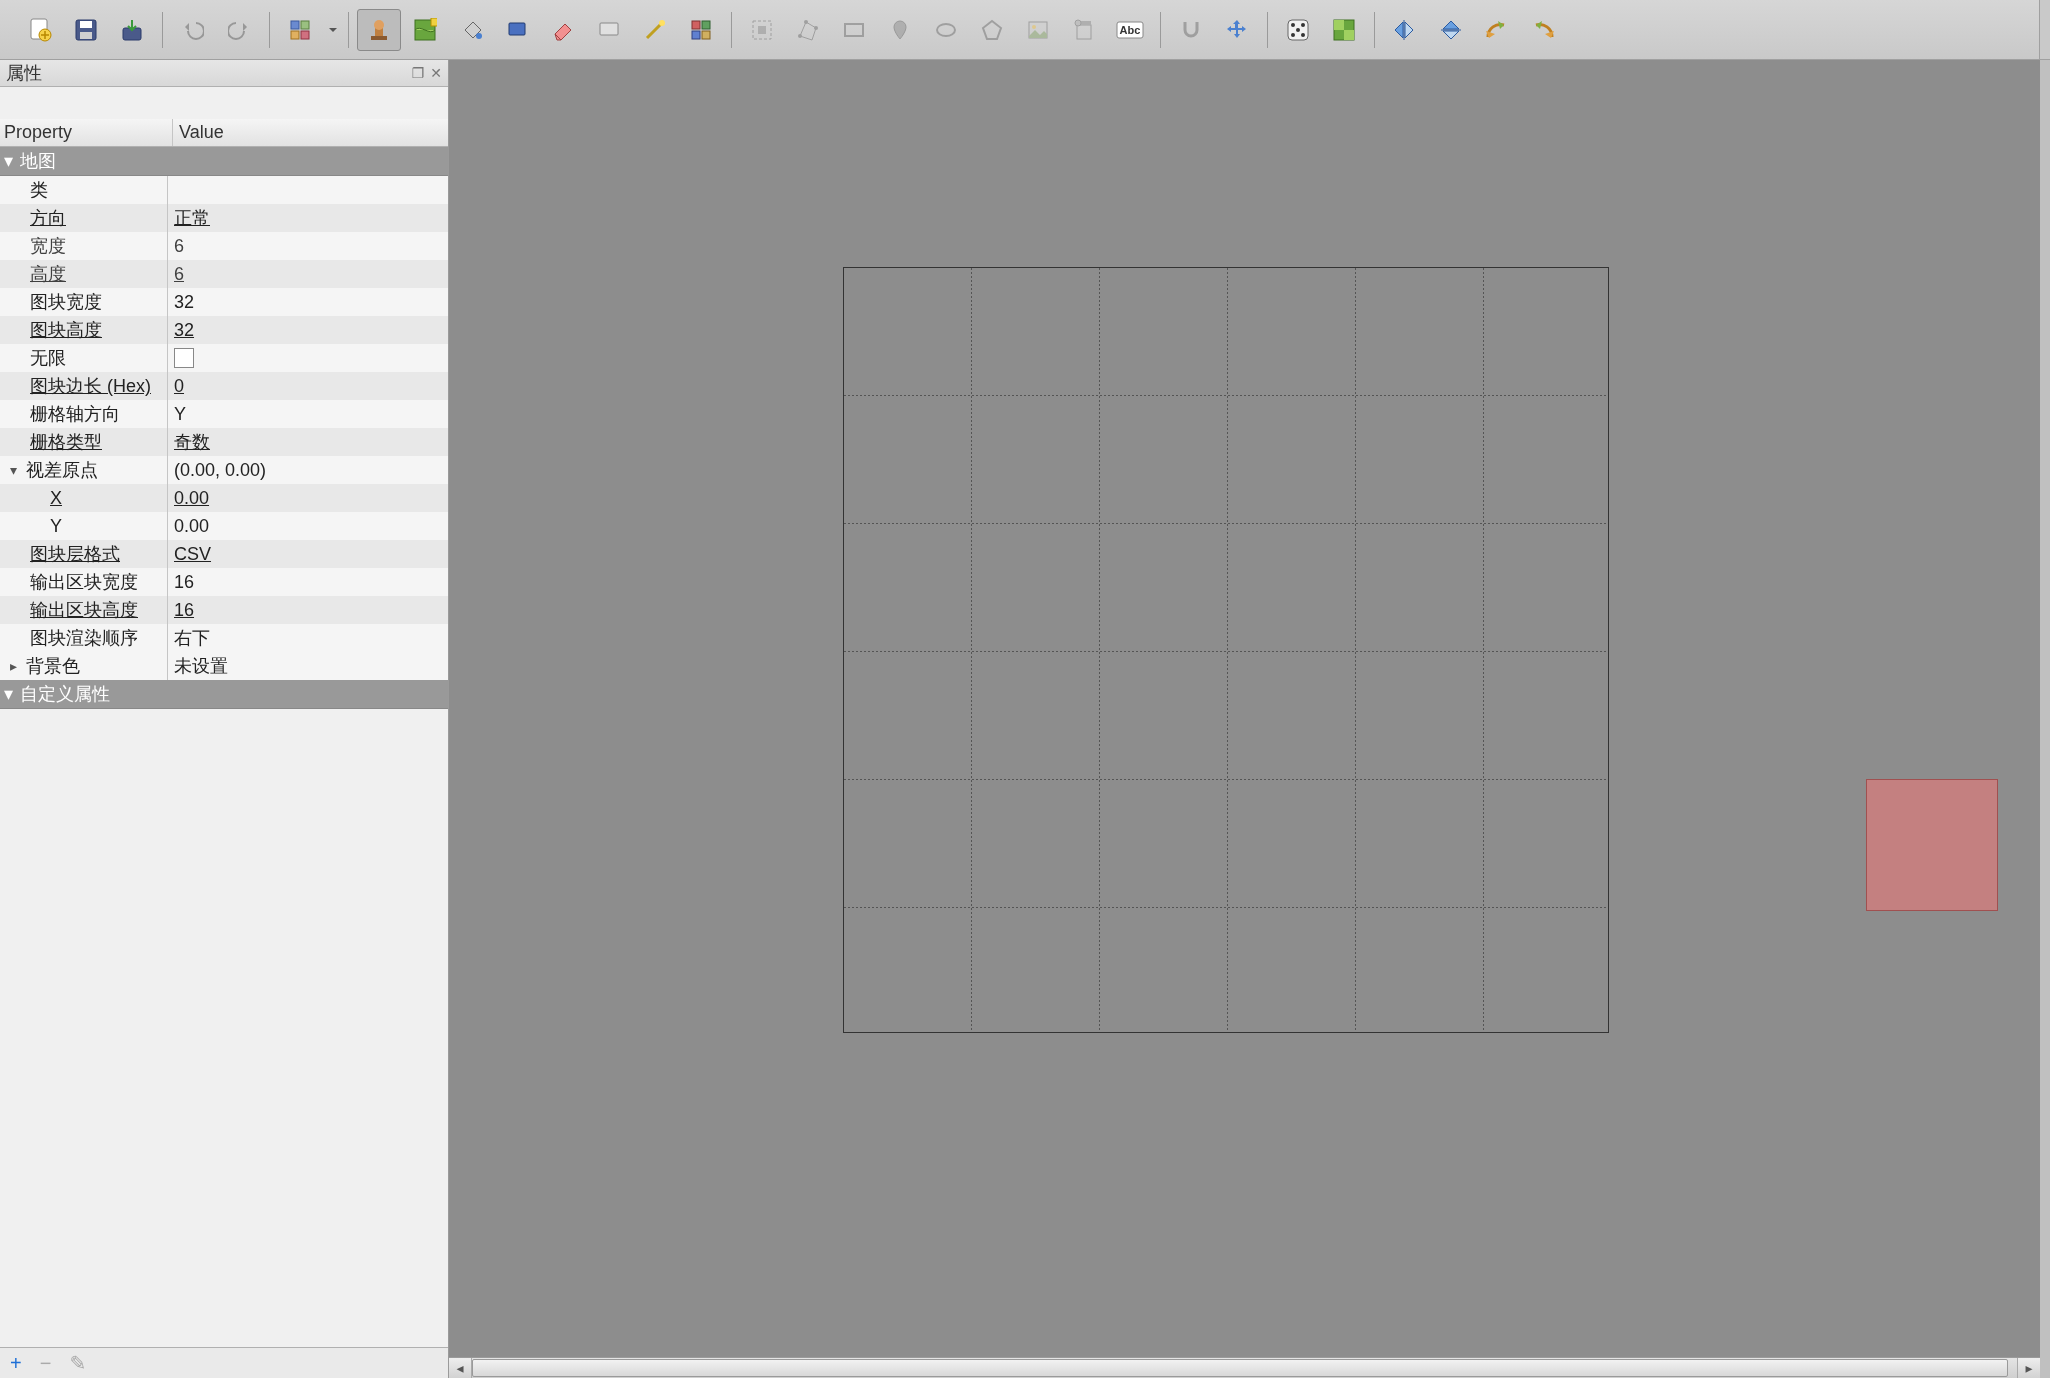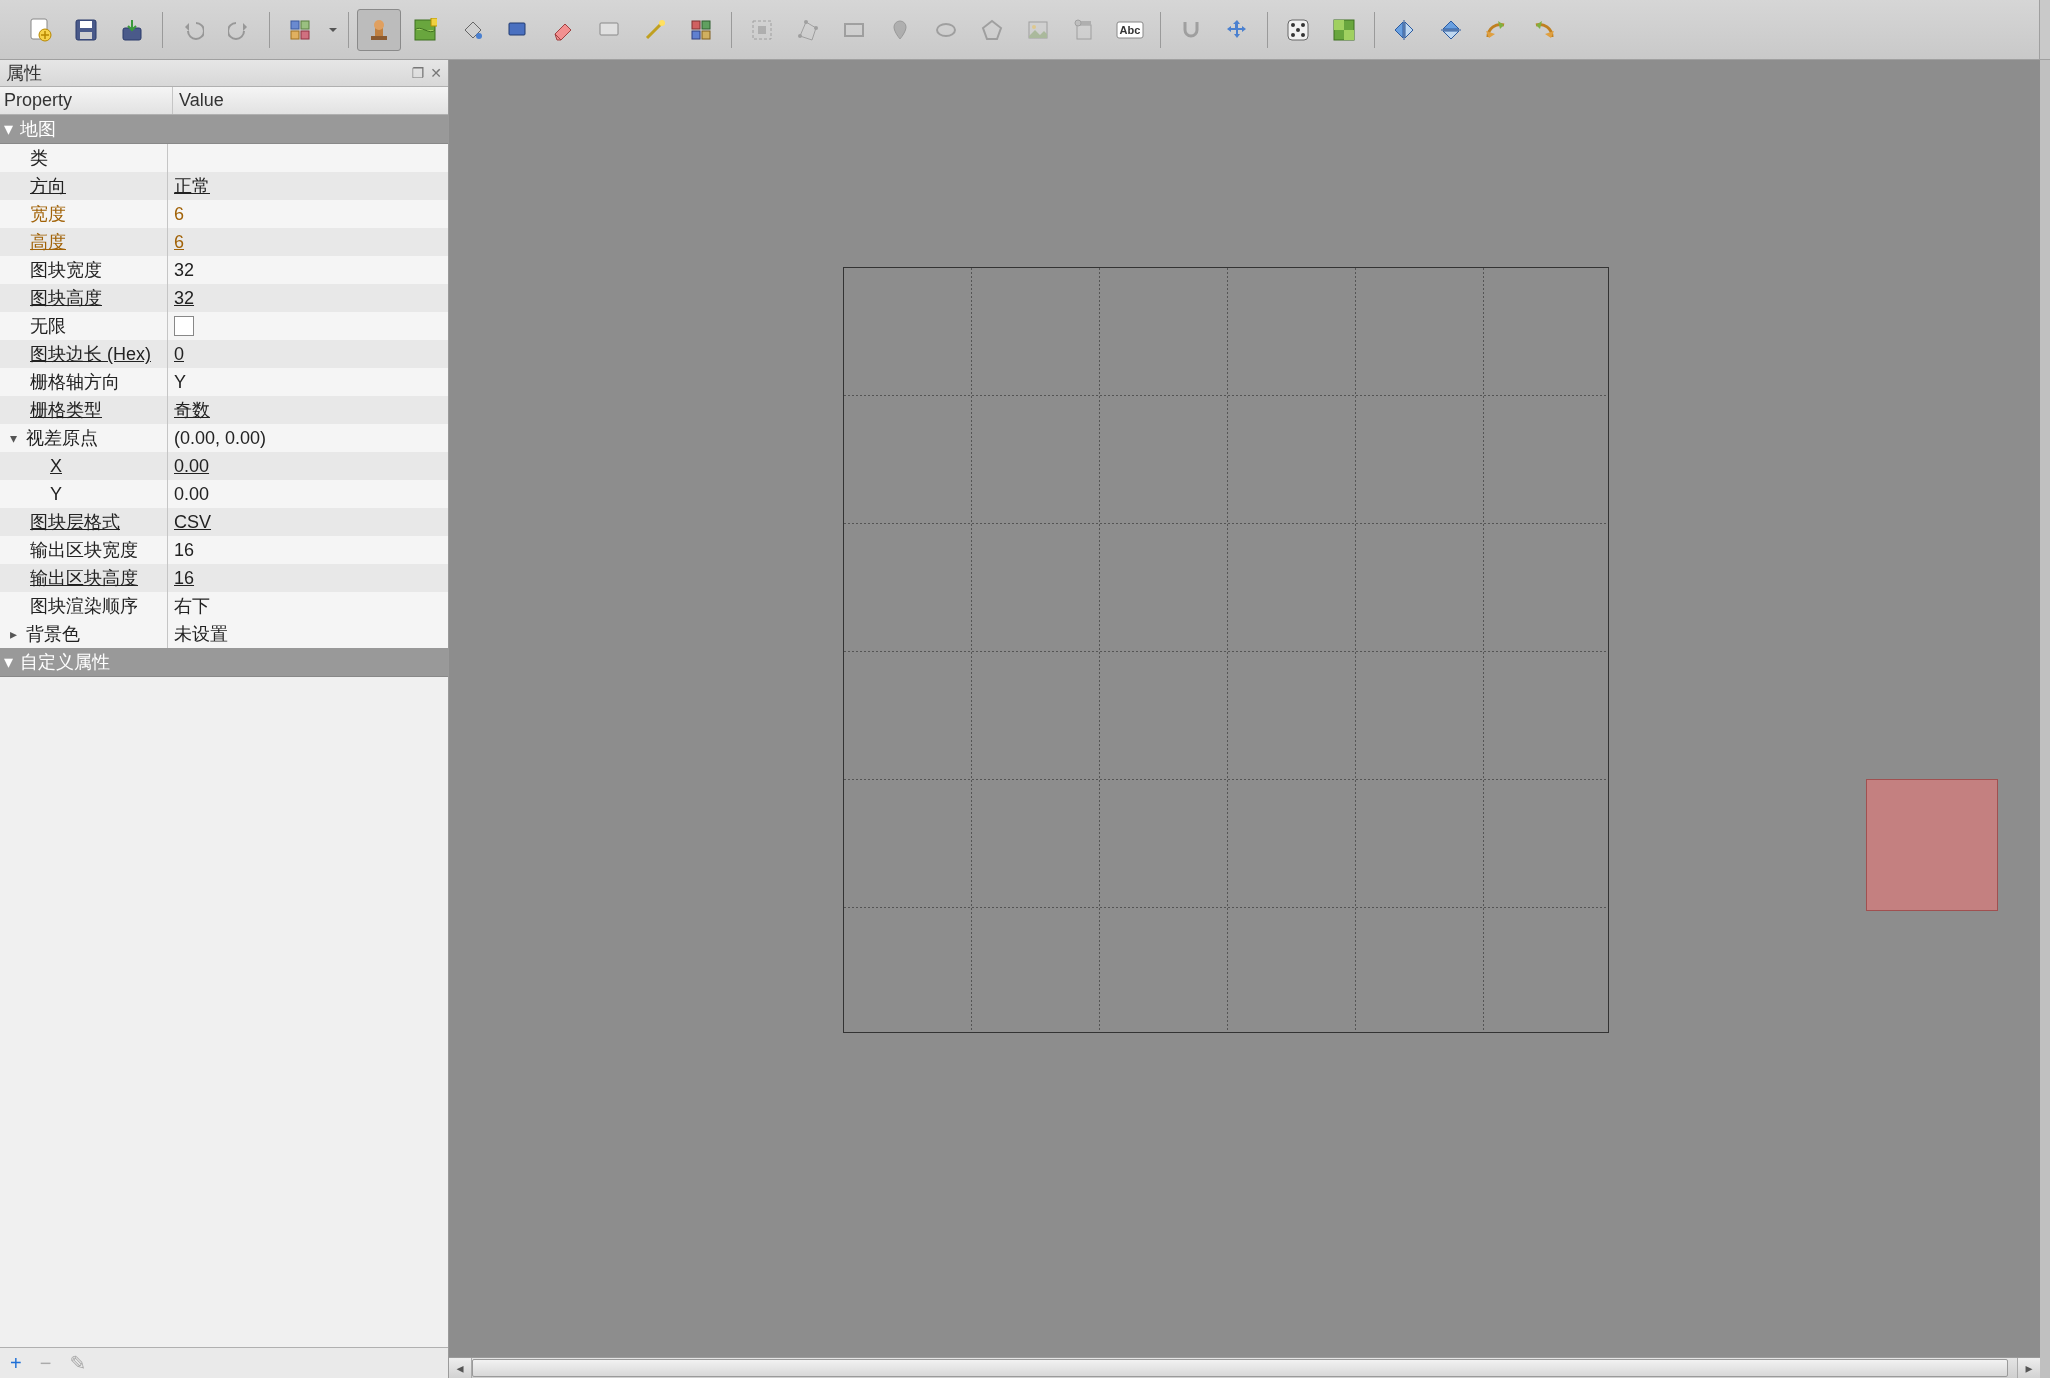--- a/index.html
+++ b/index.html
@@ -87,20 +87,21 @@
   }
   .prop-title .title-txt { flex:1; }
   .prop-title .title-icons { display:flex; gap:6px; padding-right:6px; color:#777; font-size:14px;}
   .prop-header {
     height: 27px;
     display:flex;
     background: linear-gradient(to bottom,#f5f5f5,#e2e2e2);
     border-bottom:1px solid #b0b0b0;
     font-size:18px;
     color:#333;
+    margin-top:32px;
   }
   .prop-header .col1 { width:168px; padding-left:4px; border-right:1px solid #c5c5c5; line-height:27px;}
   .prop-header .col2 { flex:1; padding-left:6px; line-height:27px;}
   .prop-body { flex:1; overflow:hidden; background:#f0f0f0; }
   .group-head {
     height:28px;
     background:#999999;
     color:#fff;
     font-size:18px;
     display:flex;
@@ -129,21 +130,21 @@
   }
   .row .c1.indent1 { padding-left:30px; }
   .row .c1.indent2 { padding-left:50px; }
   .row .c2 {
     flex:1;
     padding-left:6px;
     height:100%;
     display:flex;
     align-items:center;
   }
-  .row.disabled { color:#a16207; }
+  .row.disabled { color:#404040; }
   .row .expander { width:14px; color:#555; font-size:14px; margin-right:2px;}
   .checkbox-empty {
     width:18px;height:18px;border:1px solid #888;background:#fff;
   }
 
   .panel-footer {
     height:30px;
     border-top:1px solid #b0b0b0;
     background:#eaeaea;
     display:flex;

